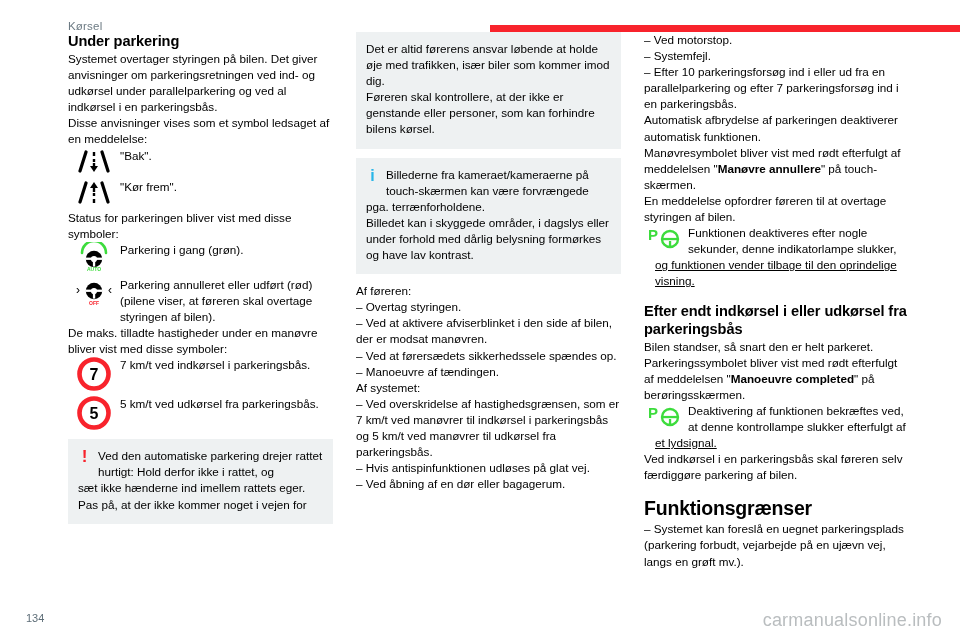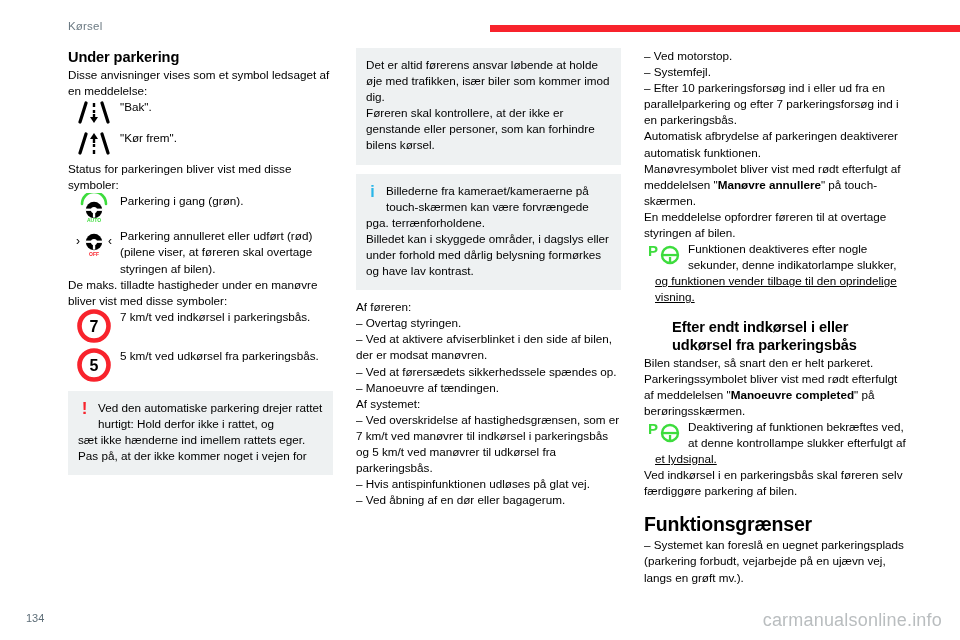--- a/index.html
+++ b/index.html
@@ -36,21 +36,21 @@
     left: 490px;
     top: 25px;
     width: 470px;
     height: 7px;
     background: #f8232c;
   }
 
   
   .page {
     position: absolute;
-    top: 48px;
+    top: 32px;
     left: 0;
     width: 960px;
     height: 560px;
   }
   .col {
     position: absolute;
     top: 0;
     width: 265px;
     font-size: 11.7px;
     line-height: 16.1px;
@@ -158,20 +158,21 @@
 <div class="header">
   <div class="header-title">Kørsel</div>
   <div class="header-rule"></div>
 </div>
 
 <div class="page">
 
   <div class="col col-1">
 
     <h2>Under parkering</h2>
+    <p>Systemet overtager styringen på bilen.   Det giver anvisninger om parkeringsretningen ved ind- og udkørsel under parallelparkering og ved al indkørsel i en parkeringsbås.</p>
     <p>Disse anvisninger vises som et symbol ledsaget af en meddelelse:</p>
 
     <div class="irow">
       <span class="ic ic-road">
         <svg width="40" height="24" viewBox="0 0 40 24">
           <path d="M6 22 L12 3" stroke="#000" stroke-width="3.2" fill="none" stroke-linecap="round"></path>
           <path d="M34 22 L28 3" stroke="#000" stroke-width="3.2" fill="none" stroke-linecap="round"></path>
           <path d="M20 3 L20 7 M20 10 L20 13" stroke="#000" stroke-width="2.4" fill="none"></path>
           <path d="M20 14 L20 19" stroke="#000" stroke-width="2.4" fill="none"></path>
           <path d="M20 23 L16 17 L24 17 Z" fill="#000"></path>
@@ -313,21 +314,21 @@
           <text x="2" y="15" font-family="Liberation Sans, sans-serif" font-size="15" font-weight="bold" fill="#3ddc3d">P</text>
           <circle cx="24" cy="14" r="8" fill="none" stroke="#3ddc3d" stroke-width="2.4"></circle>
           <rect x="16.6" y="12.9" width="14.8" height="2.3" fill="#3ddc3d"></rect>
           <rect x="22.9" y="16" width="2.3" height="5.5" fill="#3ddc3d"></rect>
         </svg>
       </span>
       <span class="tx">Funktionen deaktiveres efter nogle sekunder, denne indikatorlampe slukker,</span>
     </div>
     <p class="hang">og funktionen vender tilbage til den oprindelige visning.</p>
 
-    <h2 style="margin-top:12px;margin-left:28px;">Efter endt indkørsel i eller udkørsel fra parkeringsbås</h2>
+    <h2 style="margin-top:12px;">Efter endt indkørsel i eller udkørsel fra parkeringsbås</h2>
     <p>Bilen standser, så snart den er helt parkeret.</p>
 
     <p><span>Parkeringssymbolet bliver vist med rødt efterfulgt af meddelelsen "</span><b>Manoeuvre completed</b><span>" på berøringsskærmen.</span></p>
 
     <div class="irow">
       <span class="ic ic-pwheel">
         <svg width="40" height="26" viewBox="0 0 40 26">
           <text x="2" y="15" font-family="Liberation Sans, sans-serif" font-size="15" font-weight="bold" fill="#3ddc3d">P</text>
           <circle cx="24" cy="14" r="8" fill="none" stroke="#3ddc3d" stroke-width="2.4"></circle>
           <rect x="16.6" y="12.9" width="14.8" height="2.3" fill="#3ddc3d"></rect>

